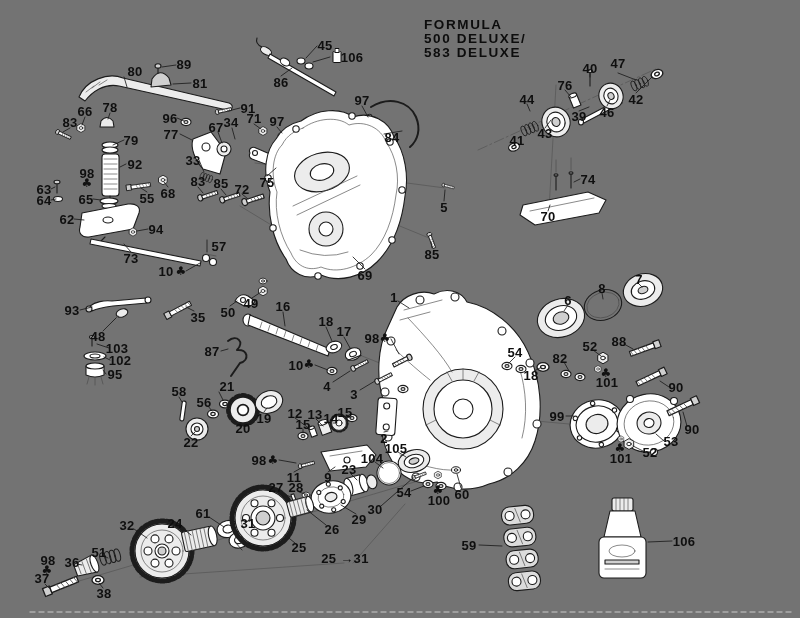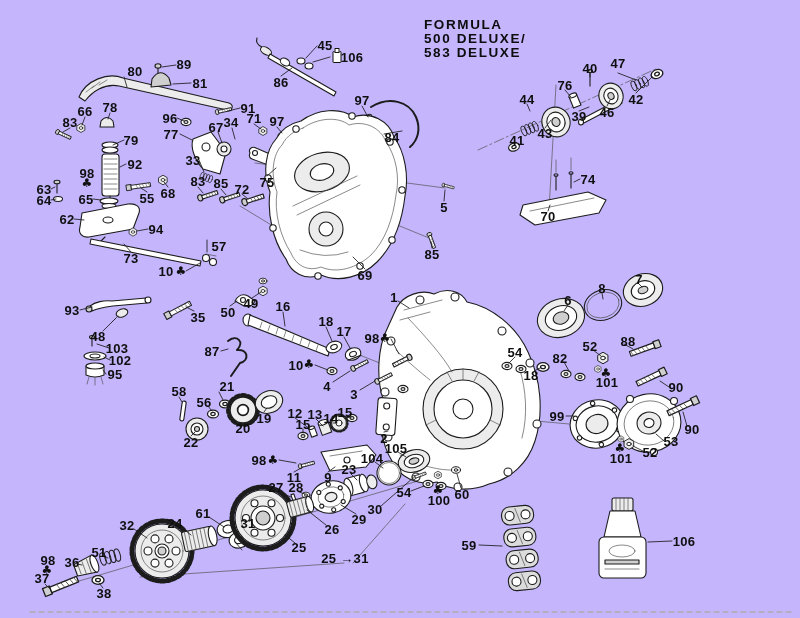--- a/index.html
+++ b/index.html
@@ -1,16 +1,16 @@
 <!DOCTYPE html>
 <html><head>
 <meta charset="utf-8">
 <style>
   html,body{margin:0;padding:0;background:#fff}
-  .stage{position:relative;width:800px;height:618px;background:#c4b5fd;overflow:hidden;
+  .stage{position:relative;width:800px;height:618px;background:#737373;overflow:hidden;
          font-family:"Liberation Sans",sans-serif}
   .title{position:absolute;left:424px;top:18px;font:700 13.5px "Liberation Sans",sans-serif;
          letter-spacing:1.6px;line-height:14px;color:#0d0d0d}
   .callout{position:absolute;transform:translate(-50%,-50%);
            font:700 13px "Liberation Sans",sans-serif;color:#0f0f0f;letter-spacing:.3px;
            white-space:nowrap;z-index:5}
   .grease-icon{position:absolute;transform:translate(-50%,-50%);font:12px "DejaVu Sans",sans-serif;
            color:#111;z-index:5;line-height:1}
   .bottle-icon{position:absolute;width:7px;height:10px;transform:translate(-50%,-50%);
            border:1.5px solid #111;border-radius:1px;background:#fff;z-index:5}
@@ -599,21 +599,21 @@
       <span class="callout" style="left: 99px; top: 552px;">51</span>
       <span class="callout" style="left: 42px; top: 578px;">37</span>
       <span class="callout" style="left: 104px; top: 593px;">38</span>
       <span class="callout" style="left: 639px; top: 279px;">7</span>
       <span class="callout" style="left: 602px; top: 288px;">8</span>
       <span class="callout" style="left: 568px; top: 300px;">6</span>
       <span class="callout" style="left: 515px; top: 352px;">54</span>
       <span class="callout" style="left: 531px; top: 375px;">18</span>
       <span class="callout" style="left: 560px; top: 358px;">82</span>
       <span class="callout" style="left: 590px; top: 346px;">52</span>
-      <span class="callout" style="left: 619px; top: 341px; margin-left: 9px;">88</span>
+      <span class="callout" style="left: 619px; top: 341px;">88</span>
       <span class="callout" style="left: 607px; top: 382px;">101</span>
       <span class="callout" style="left: 557px; top: 416px;">99</span>
       <span class="callout" style="left: 676px; top: 387px;">90</span>
       <span class="callout" style="left: 692px; top: 429px;">90</span>
       <span class="callout" style="left: 671px; top: 441px;">53</span>
       <span class="callout" style="left: 650px; top: 452px;">52</span>
       <span class="callout" style="left: 621px; top: 458px;">101</span>
       <span class="callout" style="left: 404px; top: 492px;">54</span>
       <span class="callout" style="left: 439px; top: 500px;">100</span>
       <span class="callout" style="left: 462px; top: 494px;">60</span>

